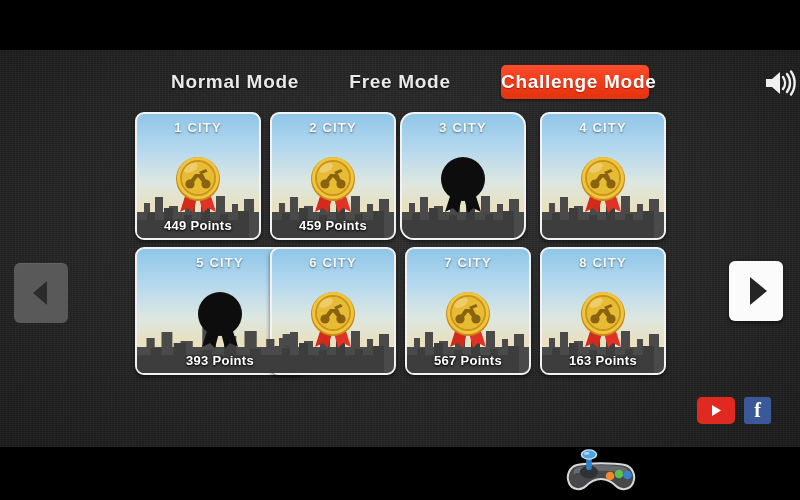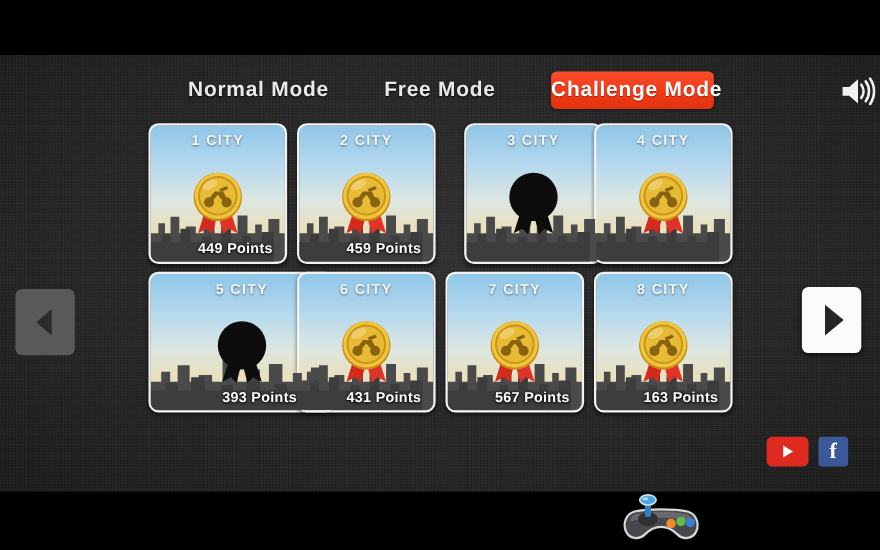--- a/index.html
+++ b/index.html
@@ -107,21 +107,20 @@
   }
   .card-points {
     position: absolute; left: 0; bottom: 5px;
     width: 100%;
     text-align: center;
     color: #ffffff;
     font-size: 13px; font-weight: bold;
     letter-spacing: .3px;
     text-shadow: 0 1px 2px rgba(0,0,0,.9), 0 0 3px rgba(0,0,0,.7);
     z-index: 5;
-    margin-left: 16px;
   }
 
   
   .nav-arrow {
     position: absolute;
     width: 54px; height: 60px;
     border-radius: 6px;
     cursor: pointer;
   }
   #nav-prev {
@@ -285,21 +284,21 @@
                 <circle cx="21" cy="30" r="4.6"></circle>
                 <circle cx="37" cy="30" r="4.6"></circle>
                 <path d="M20 28 L26 20 L34 20 L38 28 L33 28 L29 23 L25 28 Z"></path>
                 <path d="M30 18 l7 -3 l1.6 2.6 l-6.6 3 Z"></path>
                 <path d="M25.5 21.5 h9 v1.8 h-9 Z"></path>
               </g>
               <ellipse cx="22" cy="14" rx="7.5" ry="4" fill="#ffffff" opacity=".26" transform="rotate(-28 22 14)"></ellipse>
             </svg></div>
           <div class="card-points">459 Points</div>
         </div>
-        <div class="level-card" style="left: 287px; top: 0px;">
+        <div class="level-card" style="left: 265px; top: 0px; border-radius: 14px;">
           <svg class="skyline" viewBox="0 0 122 66" preserveAspectRatio="none">
             <path fill="#4a4a4a" d="M0 40 h7 v-9 h6 v9 h5 v-15 h8 v15 h6 v-6 h9 v6 h7 v-20 h10 v20 h8 v-11 h7 v11 h6 v-16 h9 v16 h7 v-8 h6 v8 h6 v-13 h10 v13 h5 V66 H0 Z"></path>
             <path fill="#3d3d3d" d="M0 48 h10 v-7 h8 v7 h9 v-12 h9 v12 h11 v-5 h8 v5 h9 v-14 h9 v14 h10 v-6 h8 v6 h10 v-9 h11 v9 V66 H0 Z"></path>
           </svg>
           <div class="card-title">3 CITY</div>
           <div class="medal-wrap"><svg width="58" height="62" viewBox="0 0 58 62">
               <path d="M18 36 L11 58 L19 54 L24 59 L29 40 Z" fill="#0d0d0d"></path>
               <path d="M40 36 L47 58 L39 54 L34 59 L29 40 Z" fill="#0d0d0d"></path>
               <circle cx="29" cy="25" r="22" fill="#0d0d0d"></circle>
             </svg></div>
@@ -355,21 +354,20 @@
               <circle cx="29" cy="24" r="16" fill="#e8bb35"></circle>
               <g fill="#8a6310">
                 <circle cx="21" cy="30" r="4.6"></circle>
                 <circle cx="37" cy="30" r="4.6"></circle>
                 <path d="M20 28 L26 20 L34 20 L38 28 L33 28 L29 23 L25 28 Z"></path>
                 <path d="M30 18 l7 -3 l1.6 2.6 l-6.6 3 Z"></path>
                 <path d="M25.5 21.5 h9 v1.8 h-9 Z"></path>
               </g>
               <ellipse cx="22" cy="14" rx="7.5" ry="4" fill="#ffffff" opacity=".26" transform="rotate(-28 22 14)"></ellipse>
             </svg></div>
-          <div class="card-points">431 Points</div>
         </div>
         <div class="level-card" style="left: 270px; top: 135px;">
           <svg class="skyline" viewBox="0 0 122 66" preserveAspectRatio="none">
             <path fill="#4a4a4a" d="M0 40 h7 v-9 h6 v9 h5 v-15 h8 v15 h6 v-6 h9 v6 h7 v-20 h10 v20 h8 v-11 h7 v11 h6 v-16 h9 v16 h7 v-8 h6 v8 h6 v-13 h10 v13 h5 V66 H0 Z"></path>
             <path fill="#3d3d3d" d="M0 48 h10 v-7 h8 v7 h9 v-12 h9 v12 h11 v-5 h8 v5 h9 v-14 h9 v14 h10 v-6 h8 v6 h10 v-9 h11 v9 V66 H0 Z"></path>
           </svg>
           <div class="card-title">7 CITY</div>
           <div class="medal-wrap"><svg width="58" height="62" viewBox="0 0 58 62">
               <path d="M18 36 L11 58 L19 54 L24 59 L29 40 Z" fill="#d32a1c"></path>
               <path d="M40 36 L47 58 L39 54 L34 59 L29 40 Z" fill="#e03327"></path>

